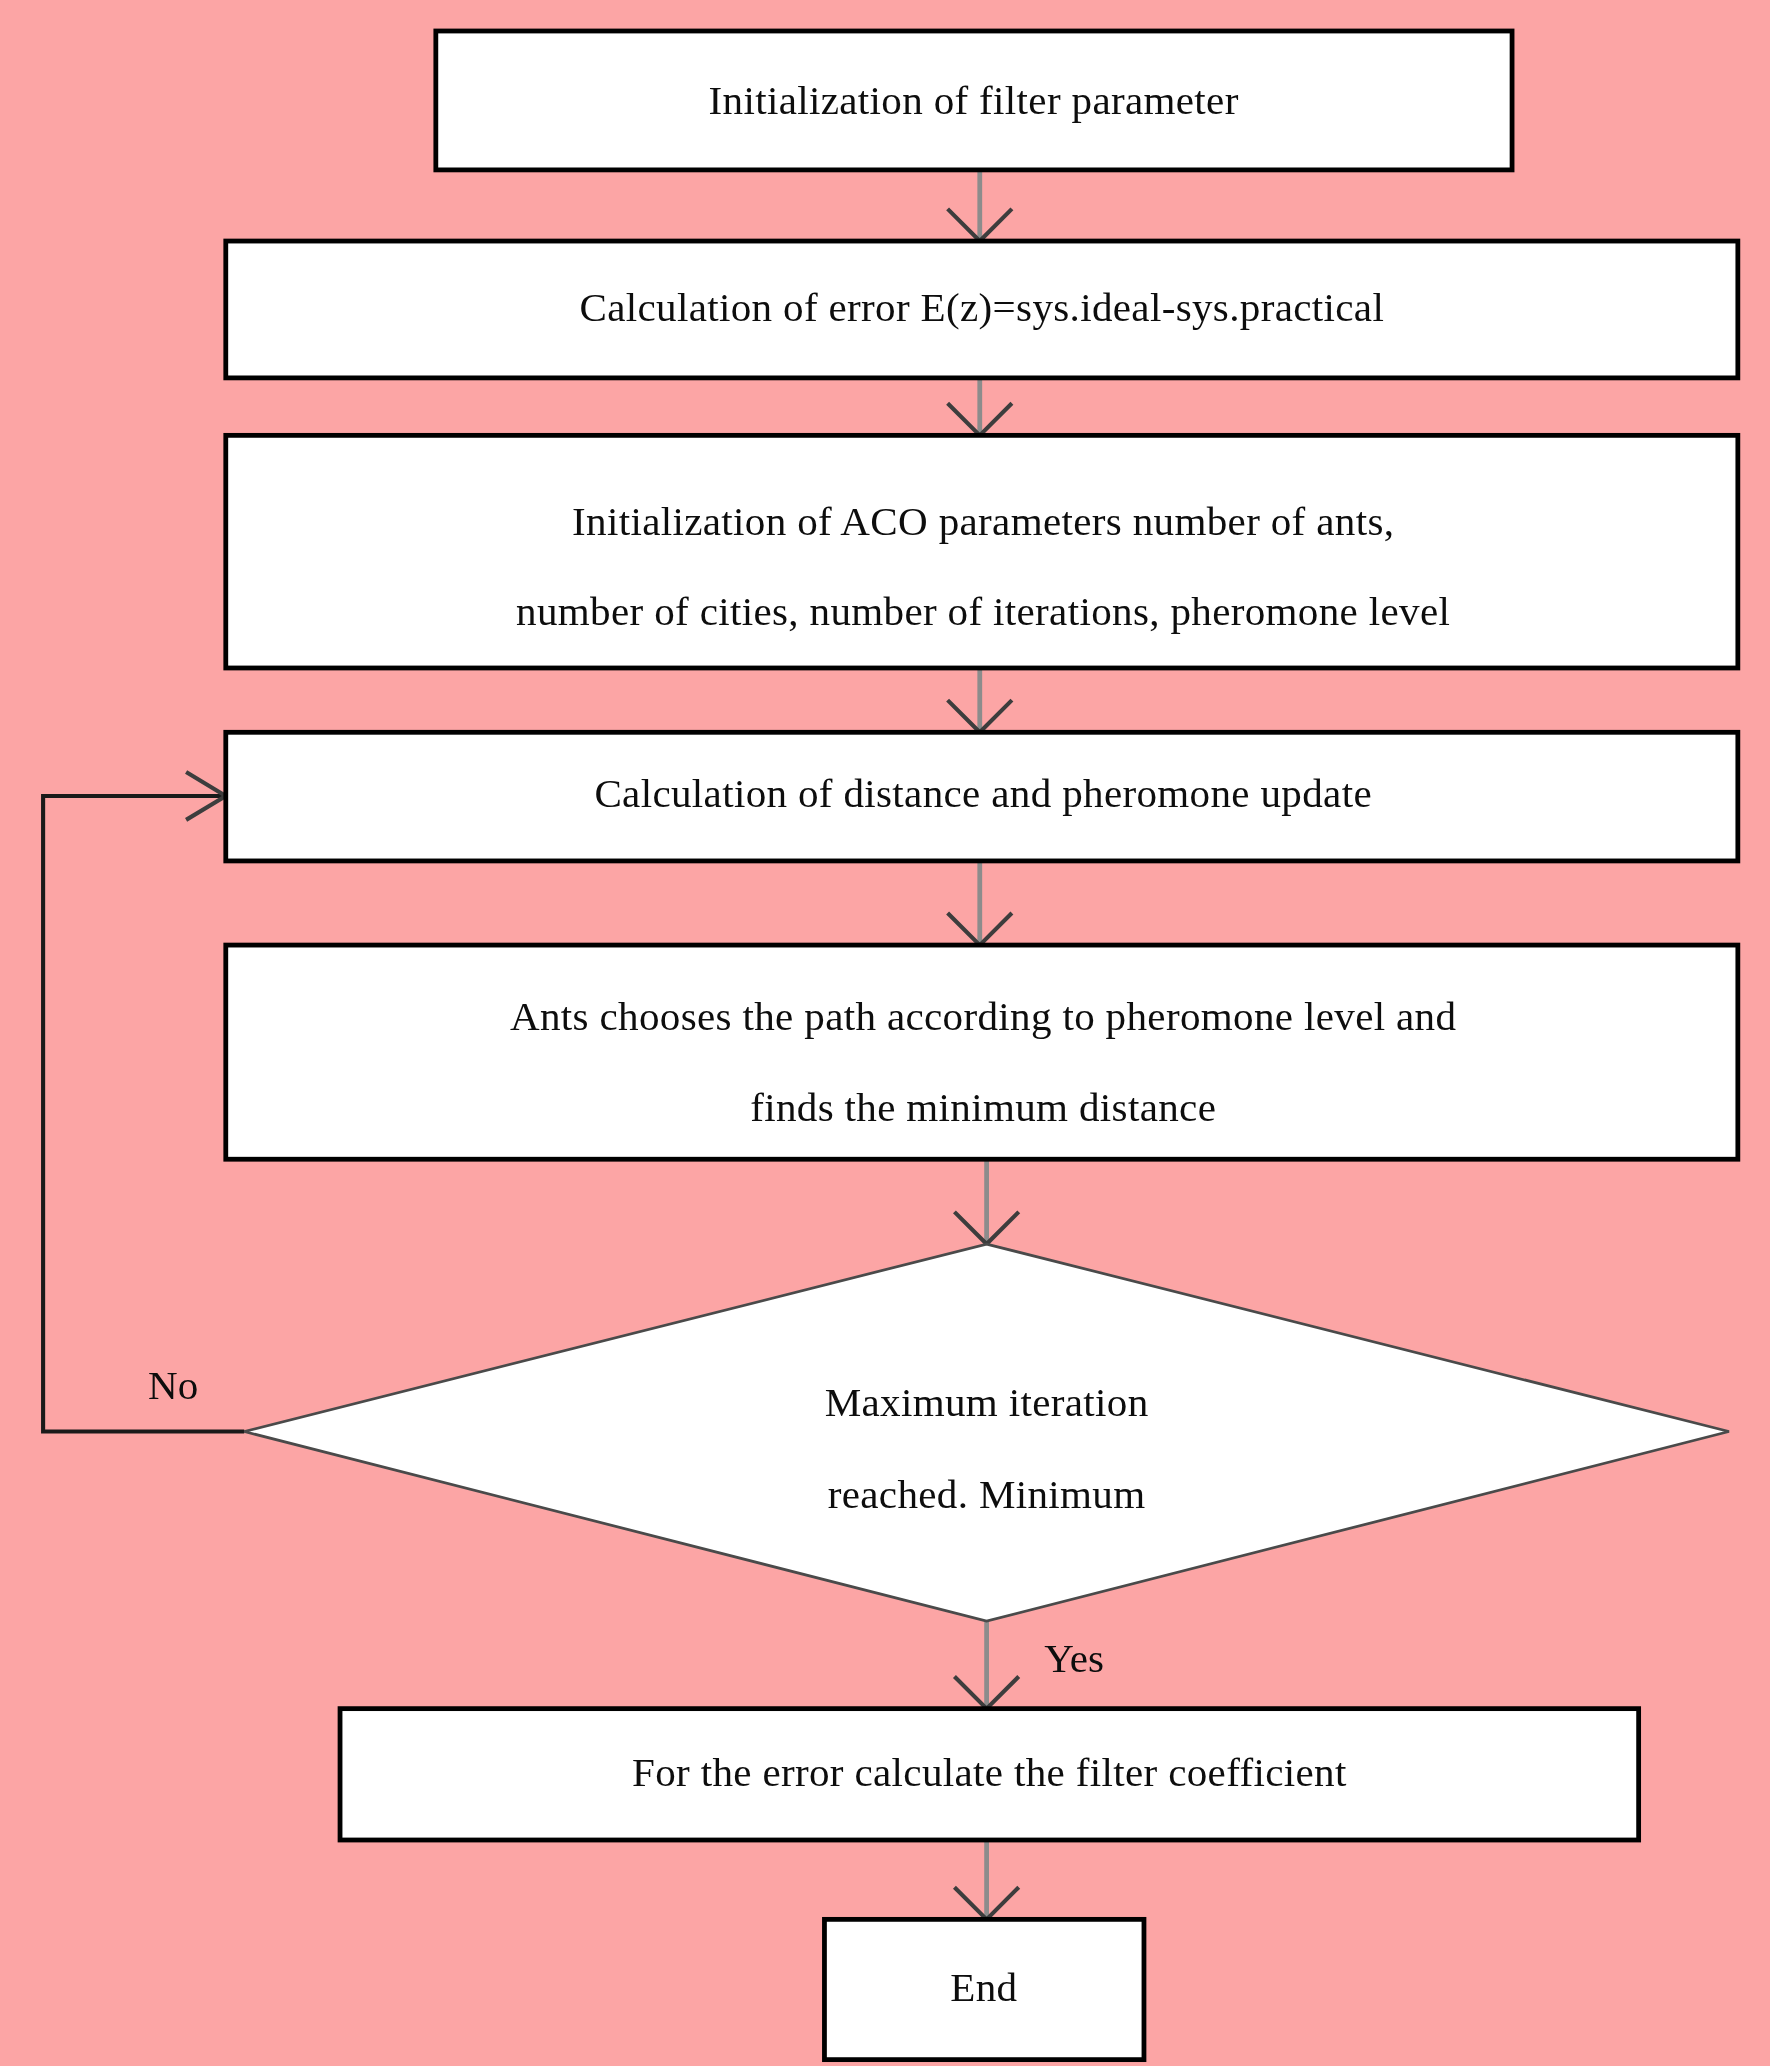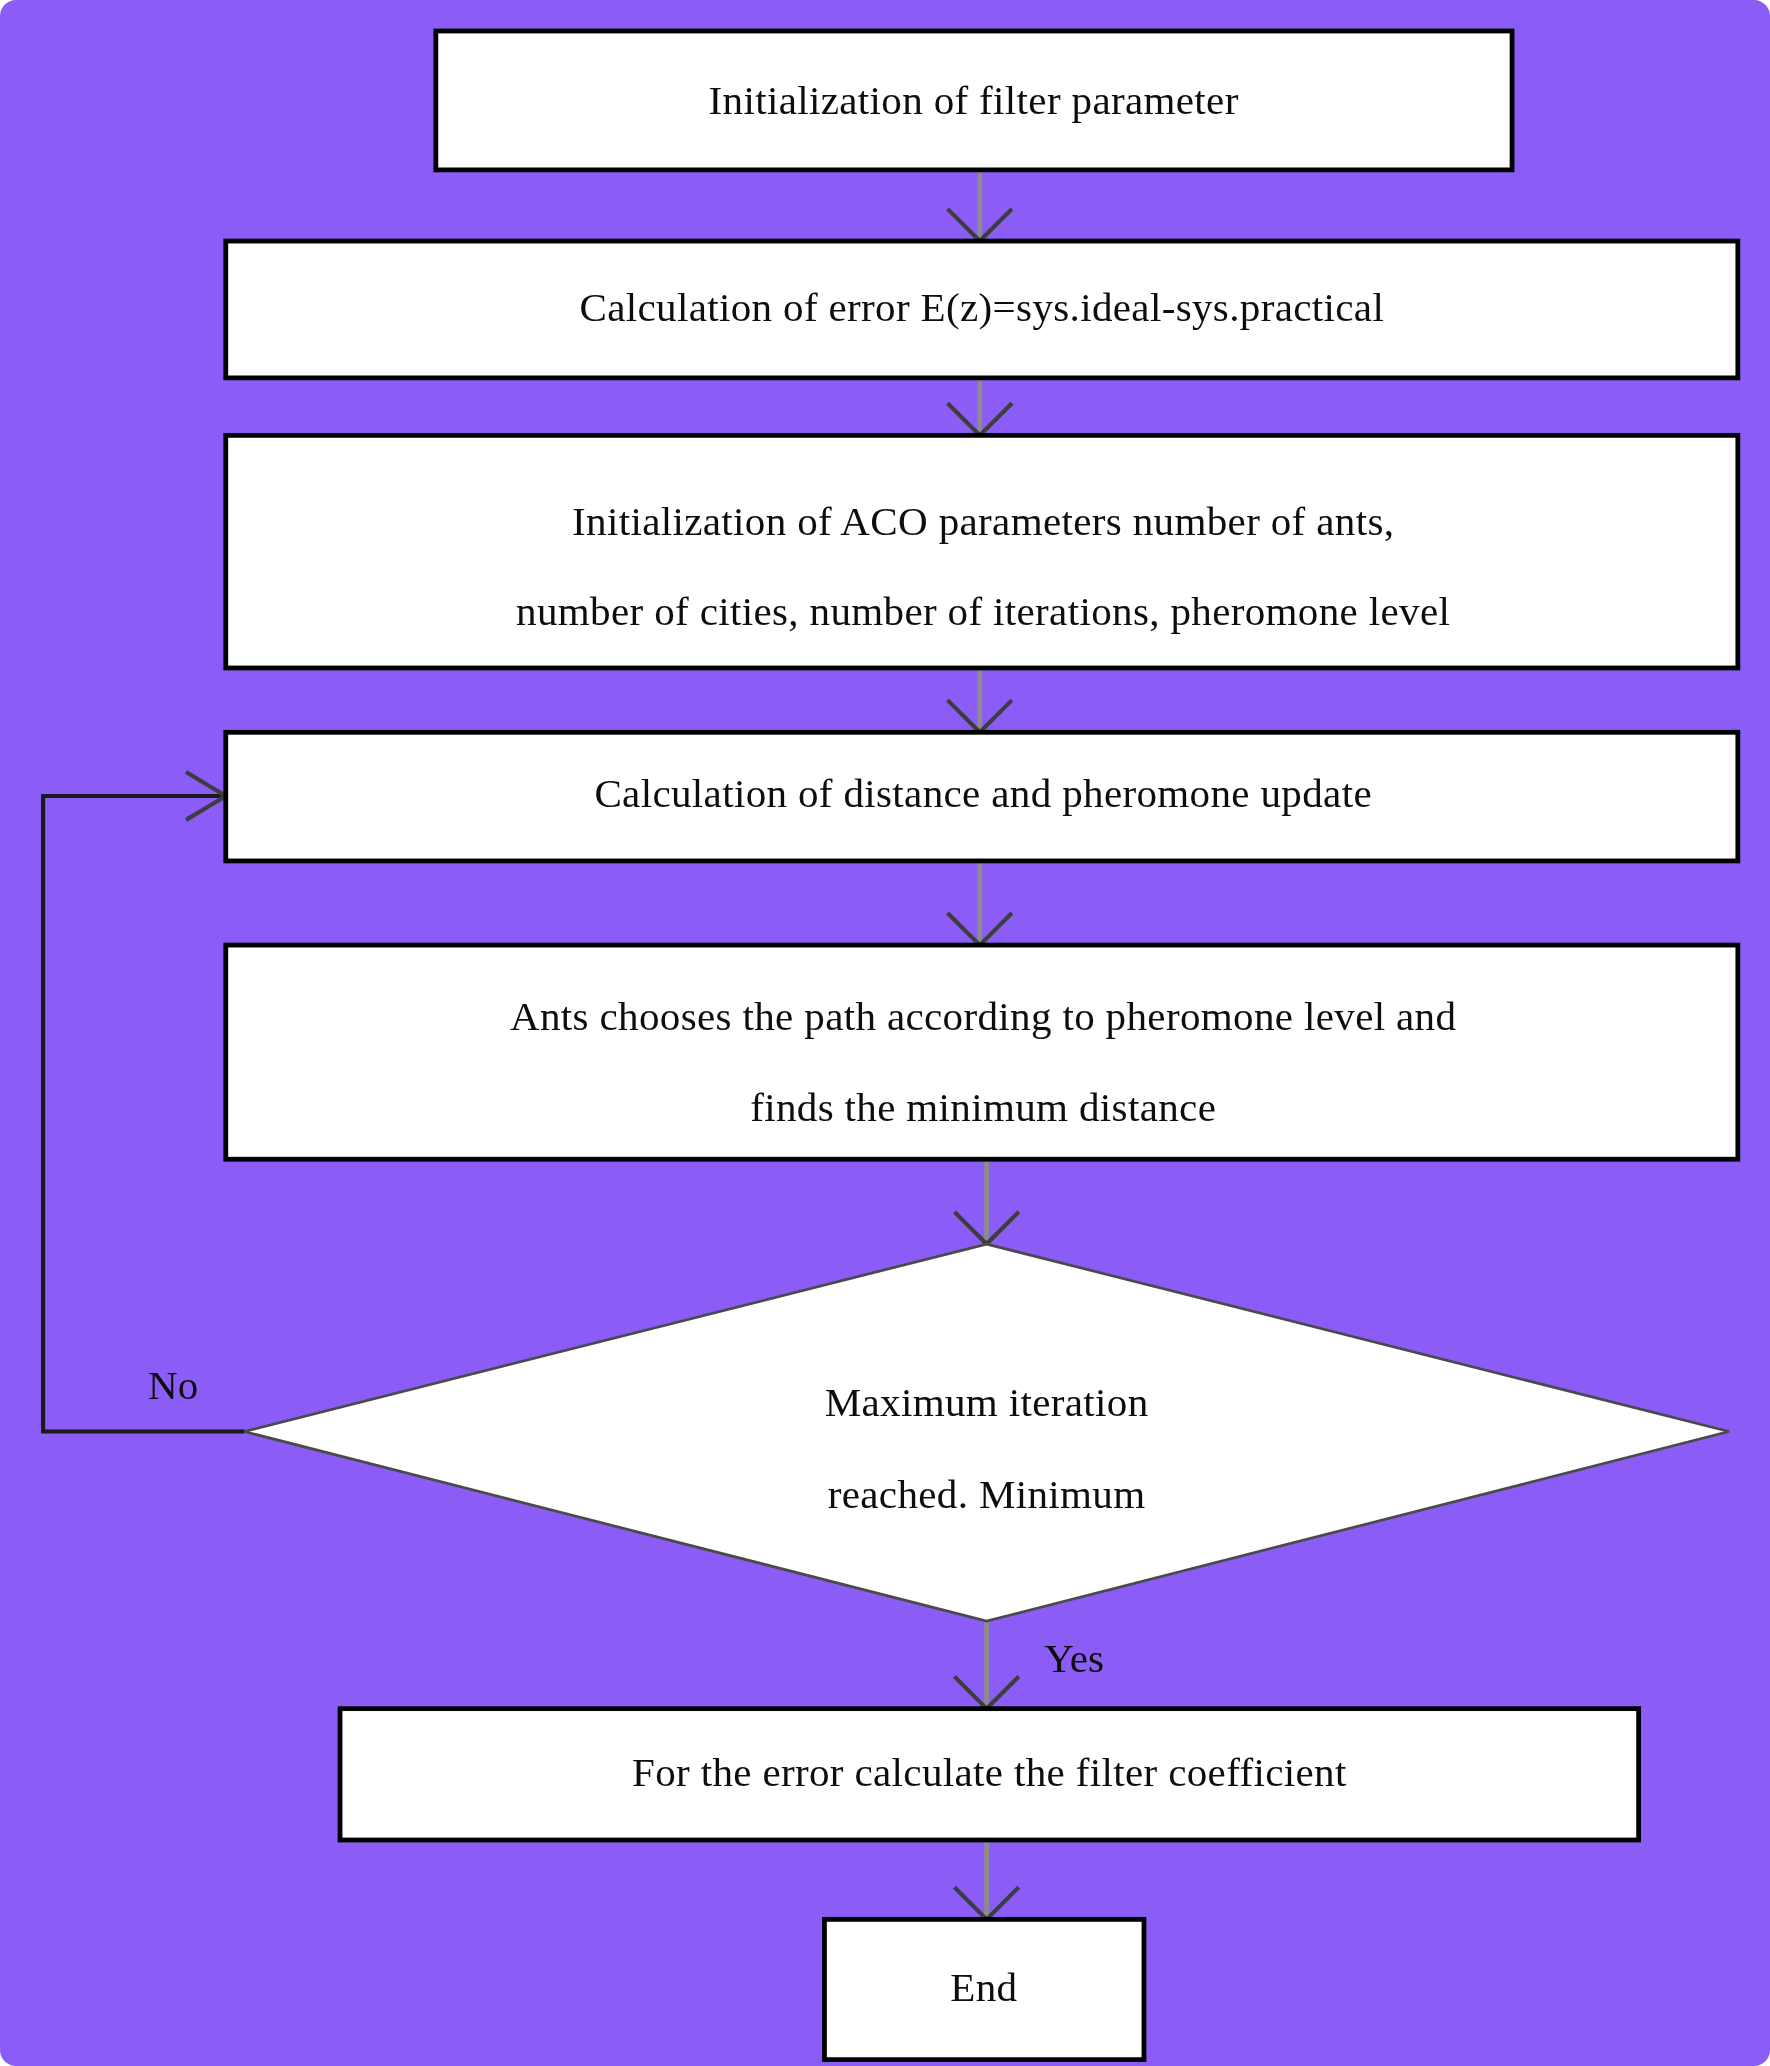--- a/index.html
+++ b/index.html
@@ -4,24 +4,23 @@
 <style>
   html, body {
     margin: 0;
     padding: 0;
     background: #ffffff;
   }
   #flowchart-root {
     position: relative;
     width: 1770px;
     height: 2066px;
-    background: #8b5cf6;
+    background: #fca5a5;
     font-family: "Liberation Serif", "DejaVu Serif", serif;
     overflow: hidden;
-    border-radius: 16px;
   }
   #flow-svg {
     position: absolute;
     top: 0;
     left: 0;
     width: 1770px;
     height: 2066px;
   }
   .node-rect {
     fill: #ffffff;

